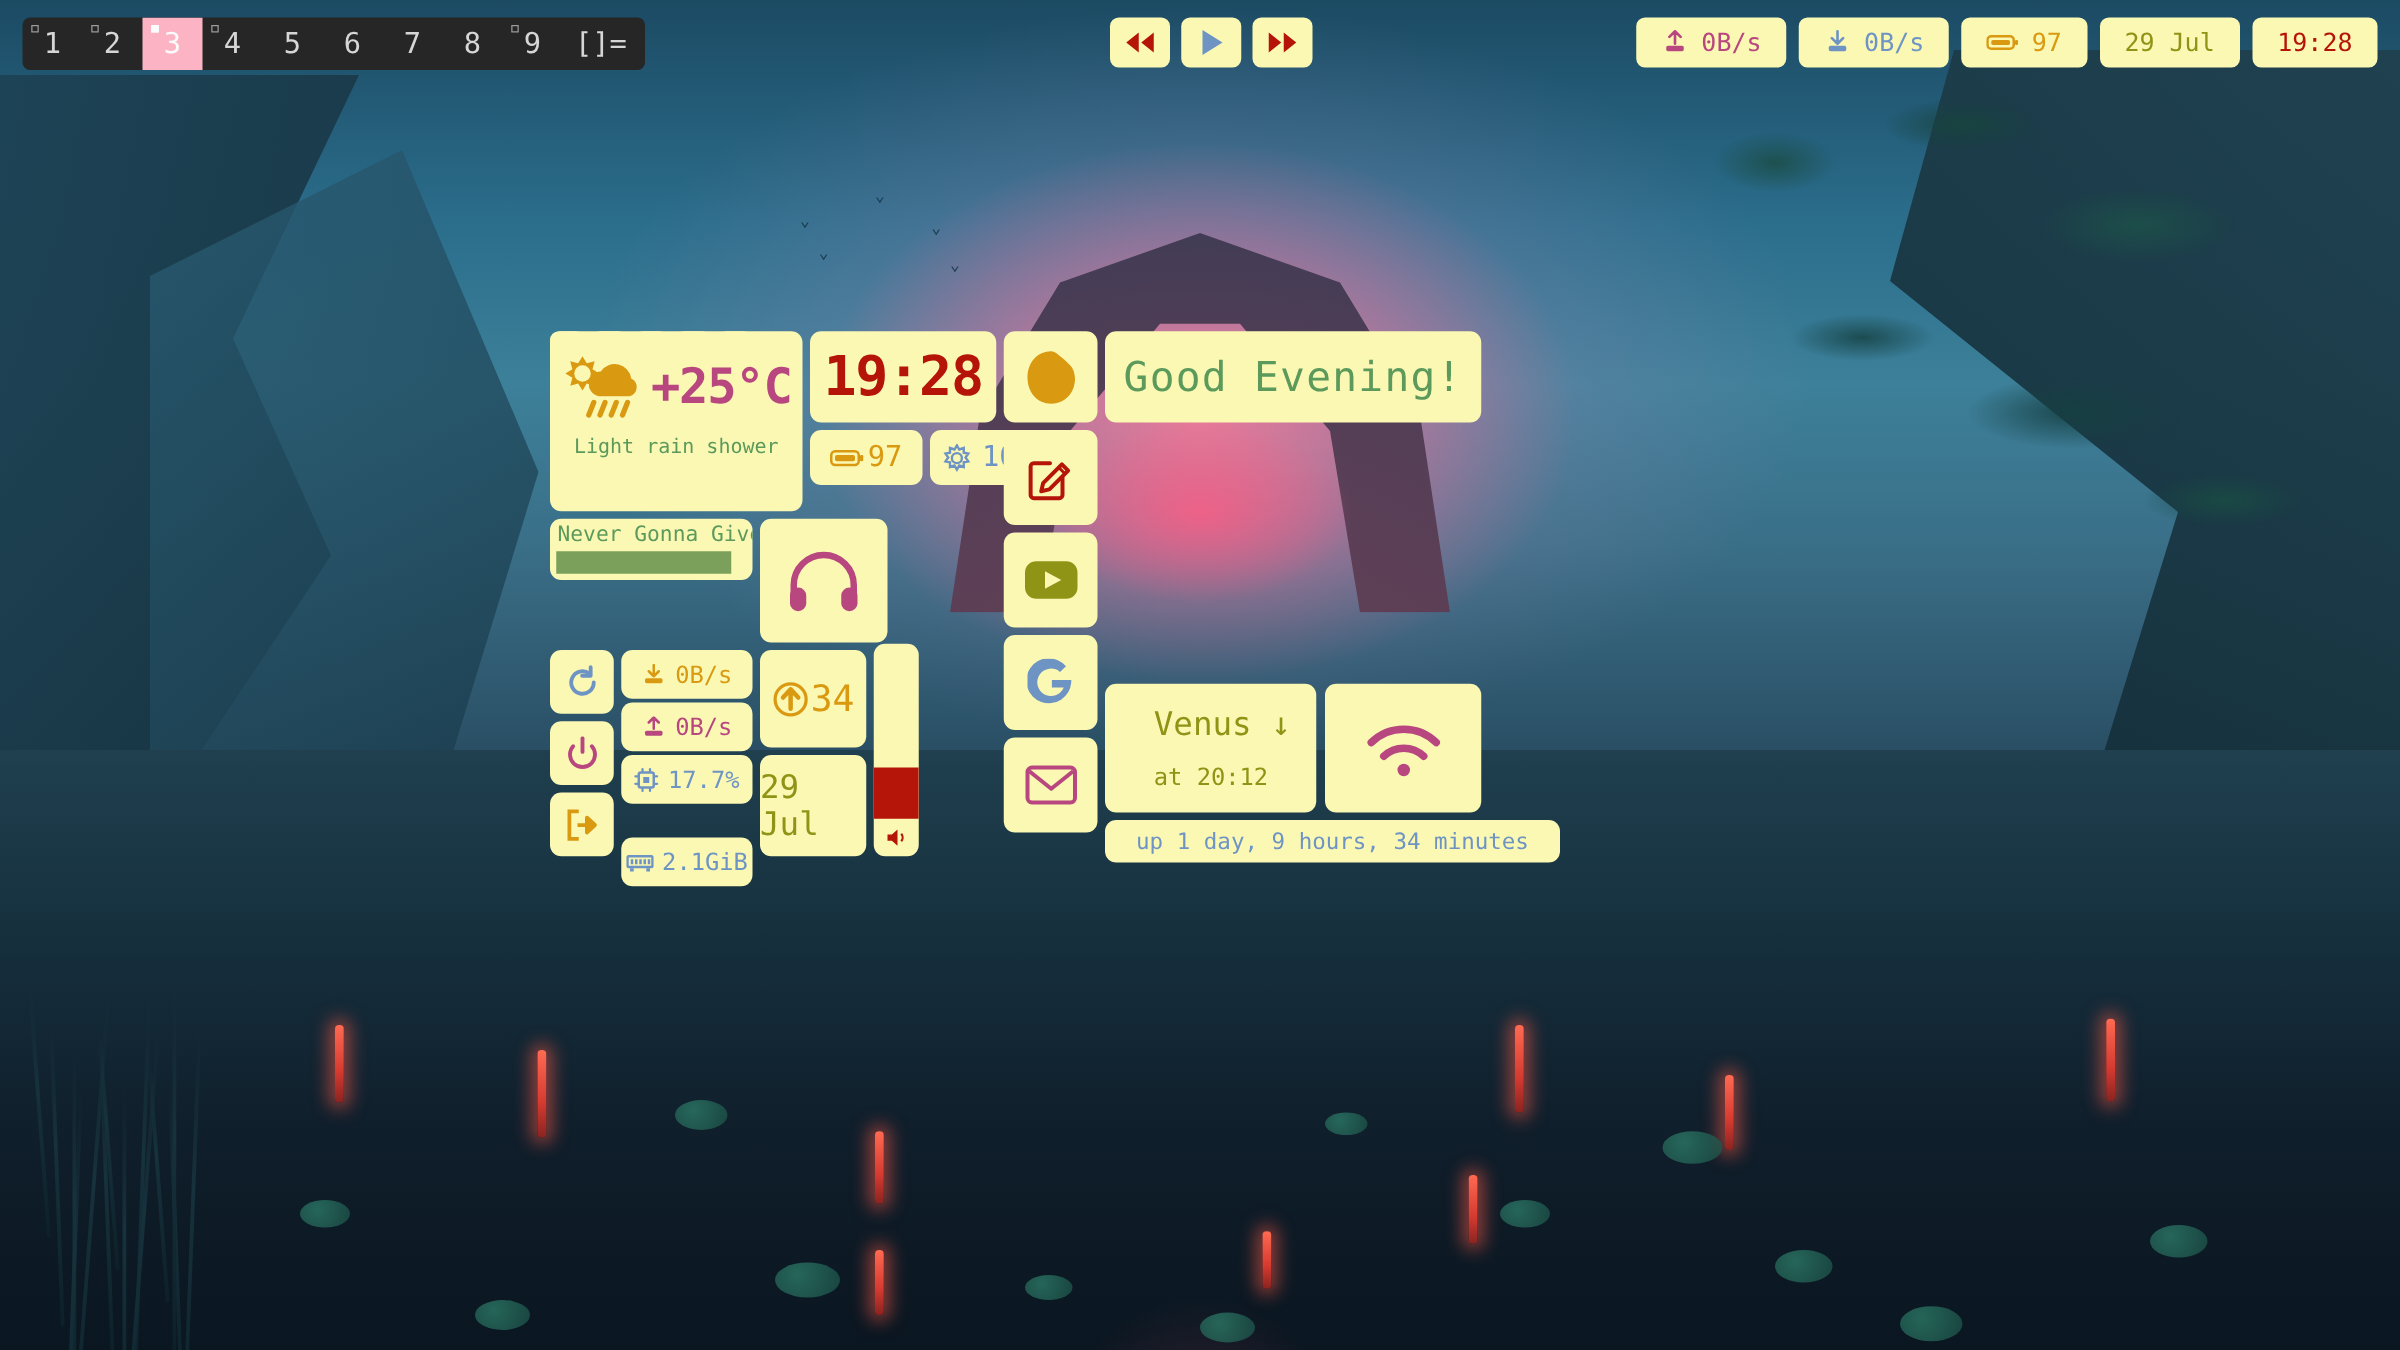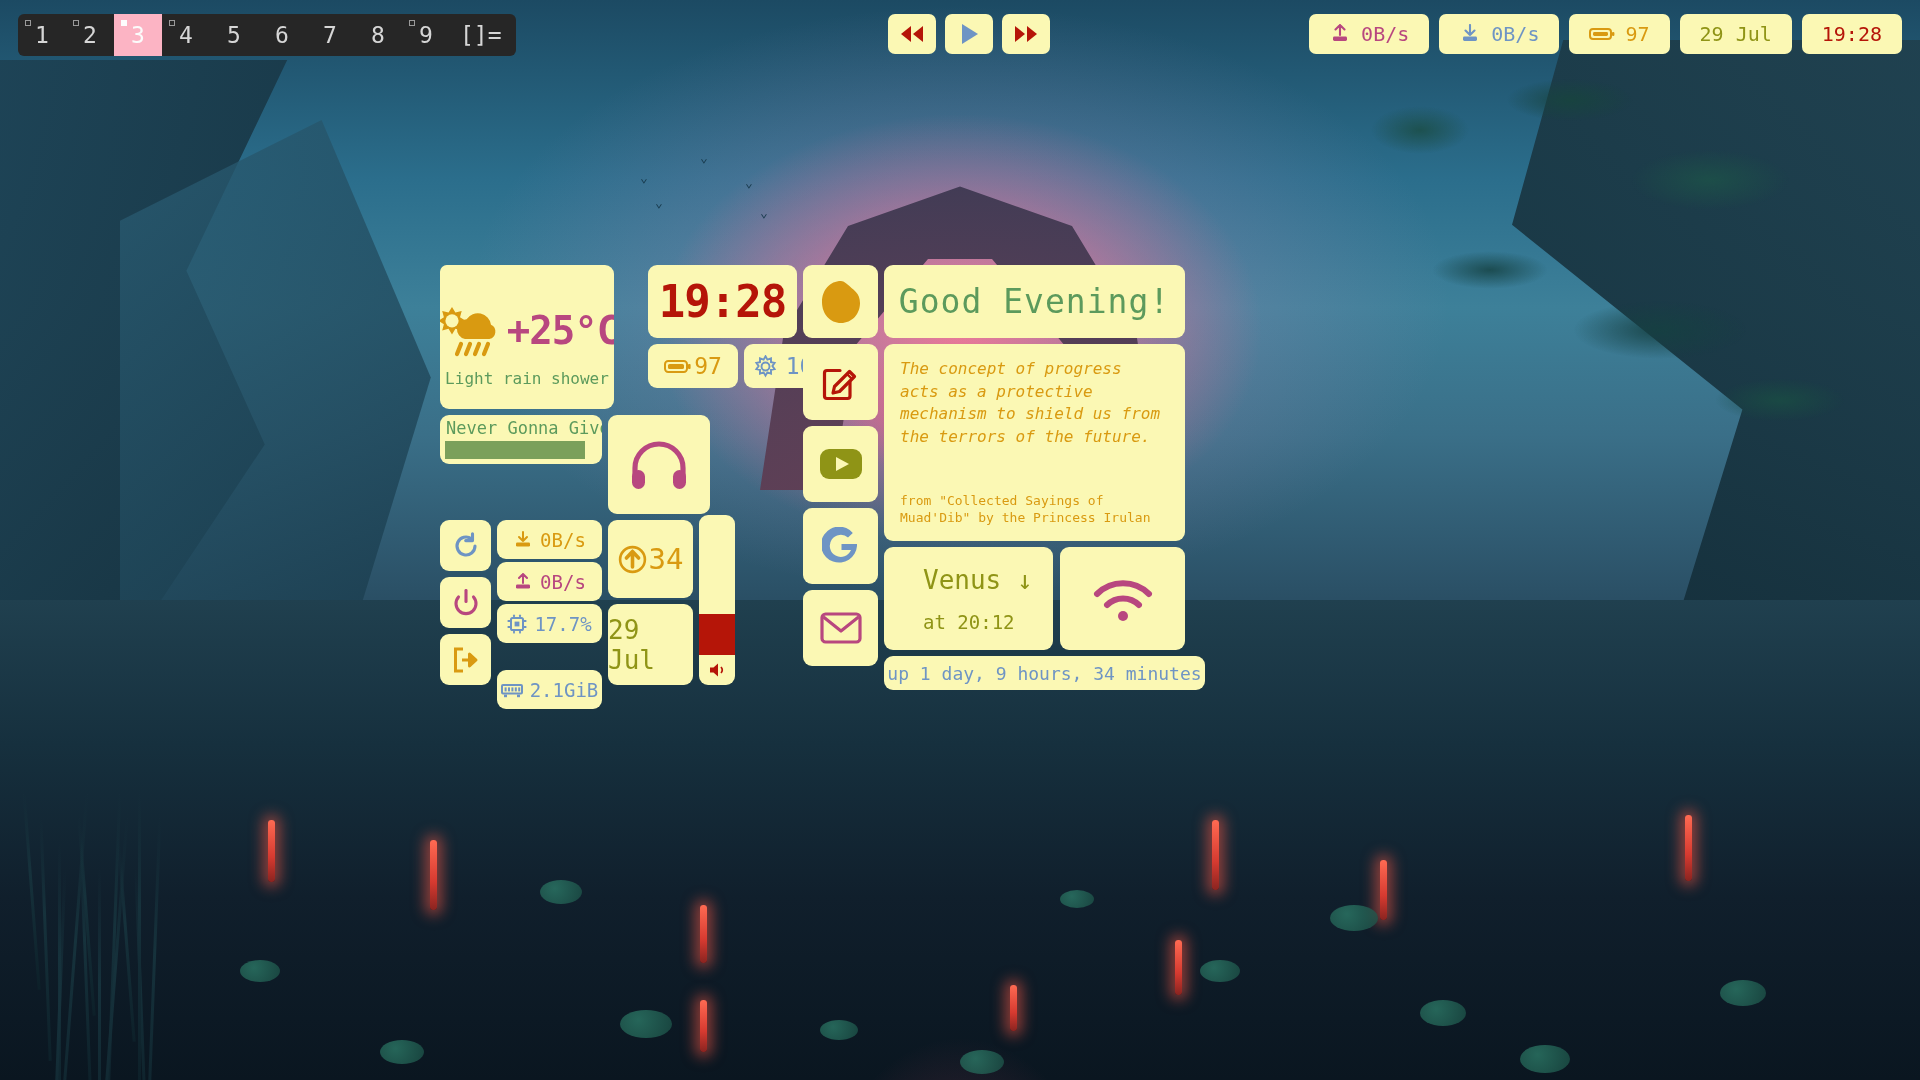--- a/index.html
+++ b/index.html
@@ -118,22 +118,22 @@
     overflow:hidden;
   }
   .tile.clk { cursor:pointer; }
   .t-gold  { color:#d99a11; }
   .t-mag   { color:#b8477f; }
   .t-blue  { color:#6e94c4; }
 
   .mono { font-family:"DejaVu Sans Mono",monospace; }
 
   
-  #w-weather { left:0; top:0; width:174px; height:144px; flex-direction:column;
-    justify-content:center; padding-top:16px; }
+  #w-weather { left:0; top:0; width:202px; height:144px; flex-direction:column;
+    justify-content:flex-start; padding-top:16px; }
   .wx-row { display:flex; align-items:center; gap:6px; }
   .wx-temp { font-size:39px; font-weight:bold; color:#b8477f; letter-spacing:-1px; }
   .wx-desc { font-size:16px; color:#5c9a5c; margin-top:10px; }
 
   
   #w-clock { left:208px; top:0; width:149px; height:73px; }
   .clk-txt { font-size:44px; font-weight:bold; color:#b51508; letter-spacing:-1px; }
 
   
   #w-ff { left:363px; top:0; width:75px; height:73px; }
@@ -198,21 +198,21 @@
     flex-direction:column; justify-content:flex-end; }
   .vol-fill { width:100%; height:40px; background:#b51508; }
   .vol-ico { width:100%; height:30px; display:flex; align-items:center; justify-content:center; }
 
   
   #w-venus { left:444px; top:282px; width:169px; height:103px;
     flex-direction:column; align-items:flex-start; justify-content:center; padding-left:39px; }
   .v-main { font-size:26px; color:#8f9416; }
   .v-sub  { font-size:19px; color:#8f9416; margin-top:16px; }
   #w-wifi { left:620px; top:282px; width:125px; height:103px; }
-  #w-uptime { left:444px; top:391px; width:321px; height:34px; }
+  #w-uptime { left:444px; top:391px; width:364px; height:34px; }
   .up-txt { font-size:18px; color:#6e94c4; }
 
   svg { display:block; }
 </style>
 </head>
 <body>
 
 <div id="wall">
   <div class="sky"></div>
   <div class="wl arch"></div>
@@ -410,24 +410,20 @@
   <div class="tile" id="w-brt">
     <svg width="23" height="23" viewBox="0 0 23 23">
       <g fill="none" stroke="#6e94c4" stroke-width="1.9">
         <circle cx="11.5" cy="11.5" r="4"></circle>
         <path d="M11.5 1.3 L13.4 4.6 L17 3.4 L17 7.2 L20.6 7.9 L18.4 11 L20.6 14.1 L17 14.8 L17 18.6 L13.4 17.4 L11.5 20.7 L9.6 17.4 L6 18.6 L6 14.8 L2.4 14.1 L4.6 11 L2.4 7.9 L6 7.2 L6 3.4 L9.6 4.6 Z"></path>
       </g>
     </svg>
     <span class="mini mono t-blue">10</span>
   </div>
 
-  <div class="tile" id="w-quote">
-    <div class="q-text mono">The concept of progress acts as a protective mechanism to shield us from the terrors of the future.</div>
-    <div class="q-from mono">from "Collected Sayings of Muad'Dib" by the Princess Irulan</div>
-  </div>
 
   <div class="tile" id="w-track">
     <div class="tr-title mono">Never Gonna Give You Up</div>
     <div class="tr-bar">
       <div class="tr-fill" id="music-fill" style="width: 92%;"></div>
     </div>
   </div>
 
   <div id="w-mctl">
     <div class="mbtn">

